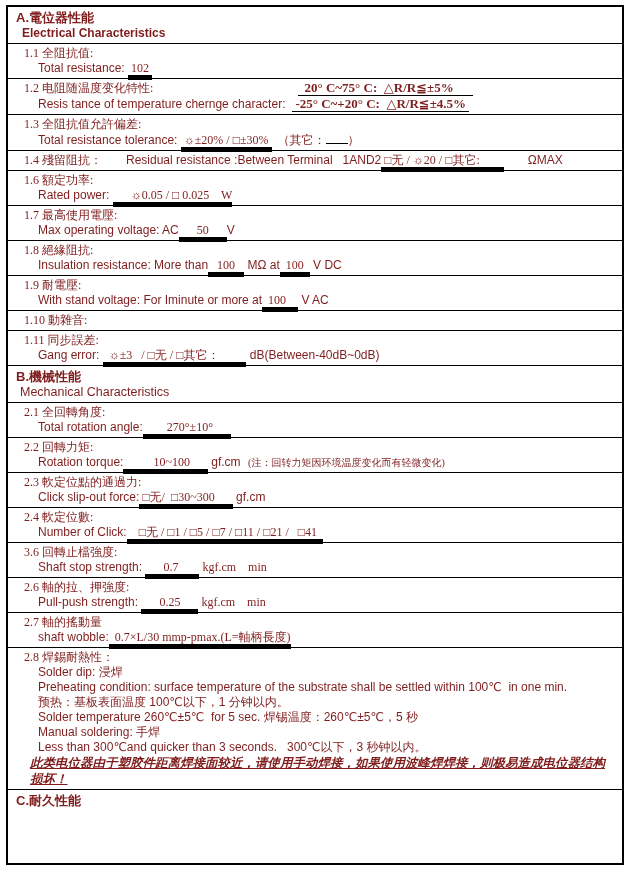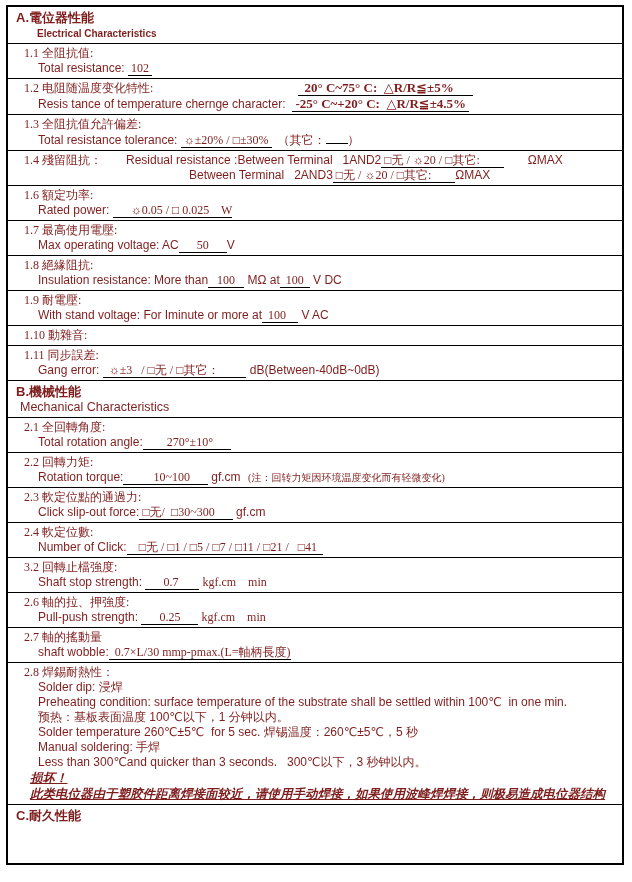--- a/index.html
+++ b/index.html
@@ -8,26 +8,26 @@
   .sheet{position:absolute;left:6px;top:5px;width:618px;height:860px;
          border:2px solid #000;box-sizing:border-box;overflow:hidden;background:#fff;}
   .row{border-bottom:1px solid #000;padding:2px 0 2px;}
   .row:last-child{border-bottom:none;}
   .zh{font-size:12px;line-height:15px;padding-left:16px;white-space:pre;}
   .en{font-size:12px;line-height:15px;padding-left:30px;white-space:pre;
       font-family:"Liberation Sans","DejaVu Sans",sans-serif;}
   .sans{font-family:"Liberation Sans","DejaVu Sans",sans-serif;margin-left:24px;}
   .serif{font-family:"Liberation Serif","DejaVu Serif",serif;margin-top:26px;}
   .val{font-family:"Liberation Serif","DejaVu Sans",serif;
-       border-bottom:1px solid #000000;white-space:pre;}
+       border-bottom:5px solid #000000;white-space:pre;}
   .blank{display:inline-block;border-bottom:1px solid #000;height:11px;vertical-align:baseline;}
   .w20{width:22px}.w45{width:48px}
   .sec-title{font-weight:bold;font-size:13px;line-height:17px;padding-left:8px;
              font-family:"Liberation Sans","DejaVu Sans",sans-serif;}
-  .sec-sub-a{font-weight:bold;font-size:10px;line-height:15px;padding-left:29px;
+  .sec-sub-a{font-weight:bold;font-size:12px;line-height:15px;padding-left:14px;
              font-family:"Liberation Sans","DejaVu Sans",sans-serif;}
   .sec-sub-b{font-size:12.5px;line-height:15px;padding-left:12px;
              font-family:"Liberation Sans","DejaVu Sans",sans-serif;}
   .pos-rel{position:relative;}
   .big-val{position:absolute;left:290px;top:-1px;font-weight:bold;font-size:13px;
            font-family:"Liberation Serif","DejaVu Sans",serif;
            border-bottom:1.5px solid #000;white-space:pre;}
   .big-val-inline{font-weight:bold;font-size:13px;
            font-family:"Liberation Serif","DejaVu Sans",serif;
            border-bottom:1.5px solid #000;white-space:pre;}
@@ -58,21 +58,20 @@
     <div class="en"><span>Resis tance of temperature chernge character:  </span><span class="big-val-inline"> -25° C~+20° C:  △R/R≦±4.5% </span></div>
   </div>
 
   <div class="row">
     <div class="zh">1.3 全阻抗值允許偏差:</div>
     <div class="en"><span>Total resistance tolerance: </span><span class="val"> ☼±20% / □±30% </span><span class="serif">  （其它：</span><span class="blank w20"></span><span class="serif">）</span></div>
   </div>
 
   <div class="row">
     <div class="zh"><span>1.4 殘留阻抗：</span><span class="sans">Residual resistance :Between Terminal   1AND2</span><span class="val"> □无 / ☼20 / □其它:        </span><span class="sans">ΩMAX</span></div>
-    <div class="en indent2"><span>Between Terminal   2AND3</span><span class="val"> □无 / ☼20 / □其它:        </span><span>ΩMAX</span></div>
   </div>
 
 
   <div class="row">
     <div class="zh">1.6 額定功率:</div>
     <div class="en"><span>Rated power: </span><span class="val">      ☼0.05 / □ 0.025    W</span></div>
   </div>
 
   <div class="row">
     <div class="zh">1.7 最高使用電壓:</div>
@@ -117,21 +116,21 @@
     <div class="zh">2.3 軟定位點的通過力:</div>
     <div class="en"><span>Click slip-out force:</span><span class="val"> □无/  □30~300      </span><span> gf.cm</span></div>
   </div>
 
   <div class="row">
     <div class="zh">2.4 軟定位數:</div>
     <div class="en"><span>Number of Click:</span><span class="val">    □无 / □1 / □5 / □7 / □11 / □21 /   □41  </span></div>
   </div>
 
   <div class="row">
-    <div class="zh">3.2 回轉止檔強度:</div>
+    <div class="zh">3.6 回轉止檔強度:</div>
     <div class="en"><span>Shaft stop strength: </span><span class="val">      0.7       </span><span class="serif"> kgf.cm    min</span></div>
   </div>
 
   <div class="row">
     <div class="zh">2.6 軸的拉、押強度:</div>
     <div class="en"><span>Pull-push strength: </span><span class="val">      0.25      </span><span class="serif"> kgf.cm    min</span></div>
   </div>
 
   <div class="row">
     <div class="zh">2.7 軸的搖動量</div>
@@ -139,22 +138,22 @@
   </div>
 
   <div class="row r28">
     <div class="zh">2.8 焊錫耐熱性：</div>
     <div class="en">Solder dip: 浸焊</div>
     <div class="en">Preheating condition: surface temperature of the substrate shall be settled within 100℃  in one min.</div>
     <div class="en">预热：基板表面温度 100℃以下，1 分钟以内。</div>
     <div class="en">Solder temperature 260℃±5℃  for 5 sec. 焊锡温度：260℃±5℃，5 秒</div>
     <div class="en">Manual soldering: 手焊</div>
     <div class="en">Less than 300℃and quicker than 3 seconds.   300℃以下，3 秒钟以内。</div>
+    <div class="warn">此类电位器由于塑胶件距离焊接面较近，请使用手动焊接，如果使用波峰焊焊接，则极易造成电位器结构</div>
     <div class="warn">损坏！</div>
-    <div class="warn">此类电位器由于塑胶件距离焊接面较近，请使用手动焊接，如果使用波峰焊焊接，则极易造成电位器结构</div>
   </div>
 
   <div class="row">
     <div class="sec-title">C.耐久性能</div>
 
   </div>
 
  </div>
 </div>
 

